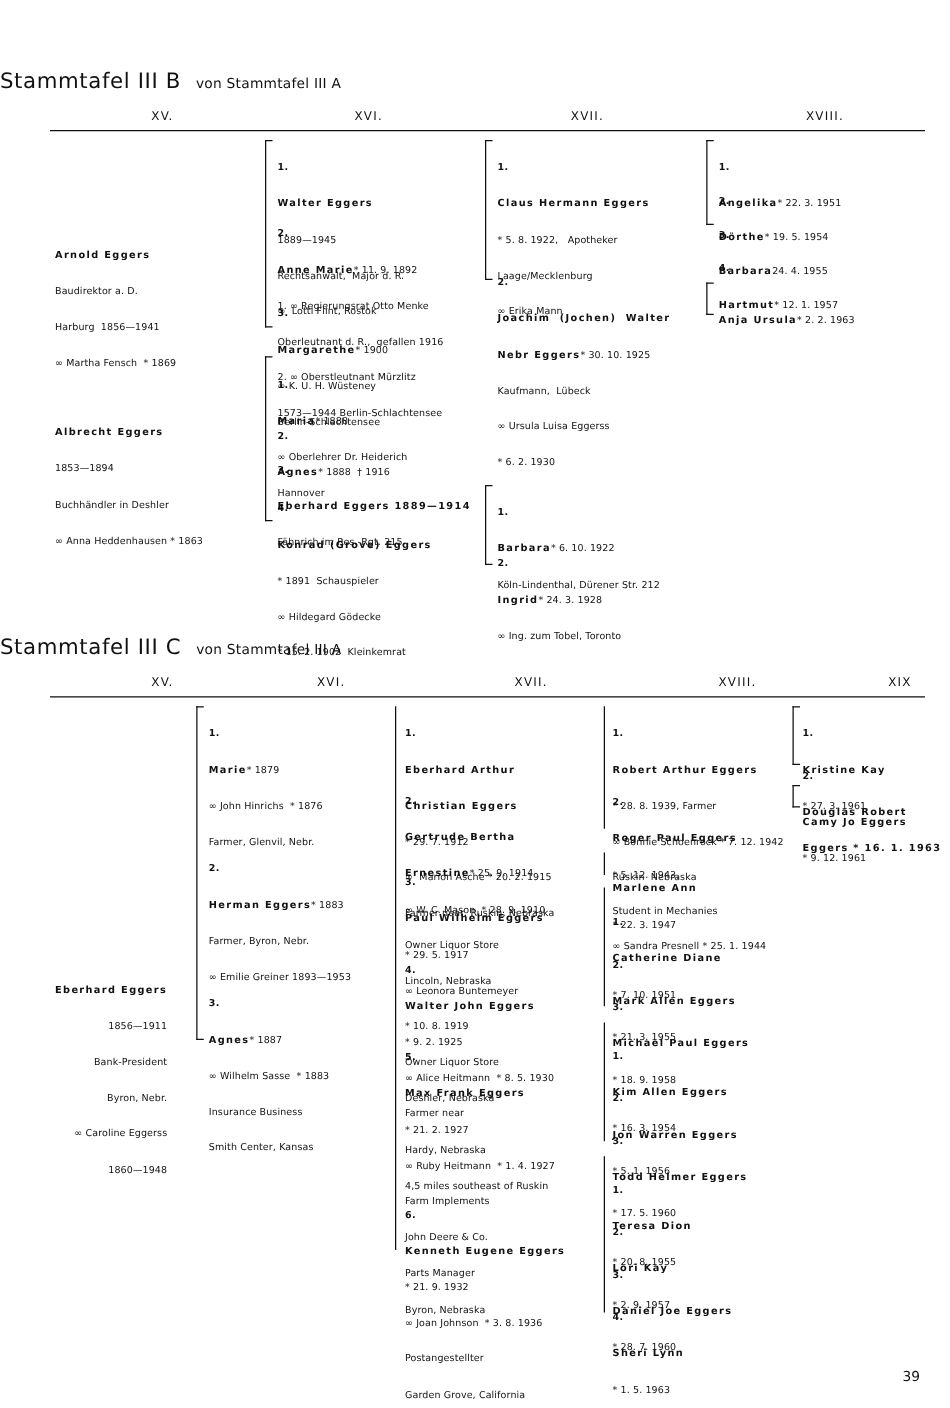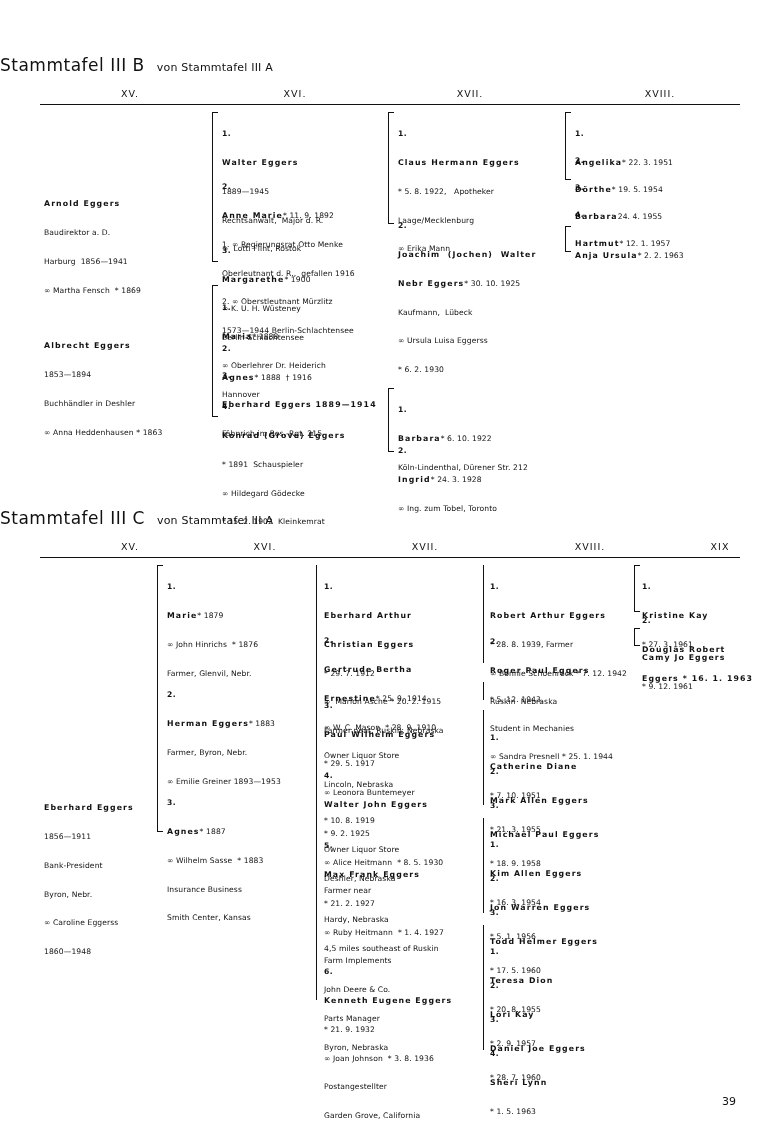--- a/index.html
+++ b/index.html
@@ -252,21 +252,21 @@
 
   <div class="genrow" style="top:541px;">
     <span class="gen" style="left:60px;width:60px;">XV.</span>
     <span class="gen" style="left:195px;width:60px;">XVI.</span>
     <span class="gen" style="left:355px;width:60px;">XVII.</span>
     <span class="gen" style="left:520px;width:60px;">XVIII.</span>
     <span class="gen" style="left:650px;width:60px;">XIX</span>
   </div>
   <div class="rule" style="top:557px;"></div>
 
-  <div class="blk" style="left:44px; top:784px;">
+  <div class="blk" style="left:44px; top:768px;text-align:right;">
     <span class="nm ln">Eberhard Eggers</span>
     <span class="ln">1856—1911</span>
     <span class="ln">Bank-President</span>
     <span class="ln">Byron, Nebr.</span>
     <span class="ln">∞ Caroline Eggerss</span>
     <span class="ln">1860—1948</span>
   </div>
 
   <div class="brace" style="left:157px; top:565px; height:265px;"></div>
 
@@ -368,20 +368,24 @@
   </div>
 
   <div class="blk" style="left:490px; top:618px;">
     <span class="num ln">2.</span>
     <span class="nm ln">Roger Paul Eggers</span>
     <span class="ln">* 5. 12. 1943,</span>
     <span class="ln">Student in Mechanies</span>
     <span class="ln">∞ Sandra Presnell * 25. 1. 1944</span>
   </div>
 
+  <div class="blk" style="left:490px; top:687px;">
+    <span class="nm ln">Marlene Ann</span>
+    <span class="ln">* 22. 3. 1947</span>
+  </div>
 
   <div class="blk" style="left:490px; top:714px;">
     <span class="num ln">1.</span>
     <span class="nm ln">Catherine Diane</span>
     <span class="ln">* 7. 10. 1951</span>
   </div>
 
   <div class="blk" style="left:490px; top:748px;">
     <span class="num ln">2.</span>
     <span class="nm ln">Mark Allen Eggers</span>

